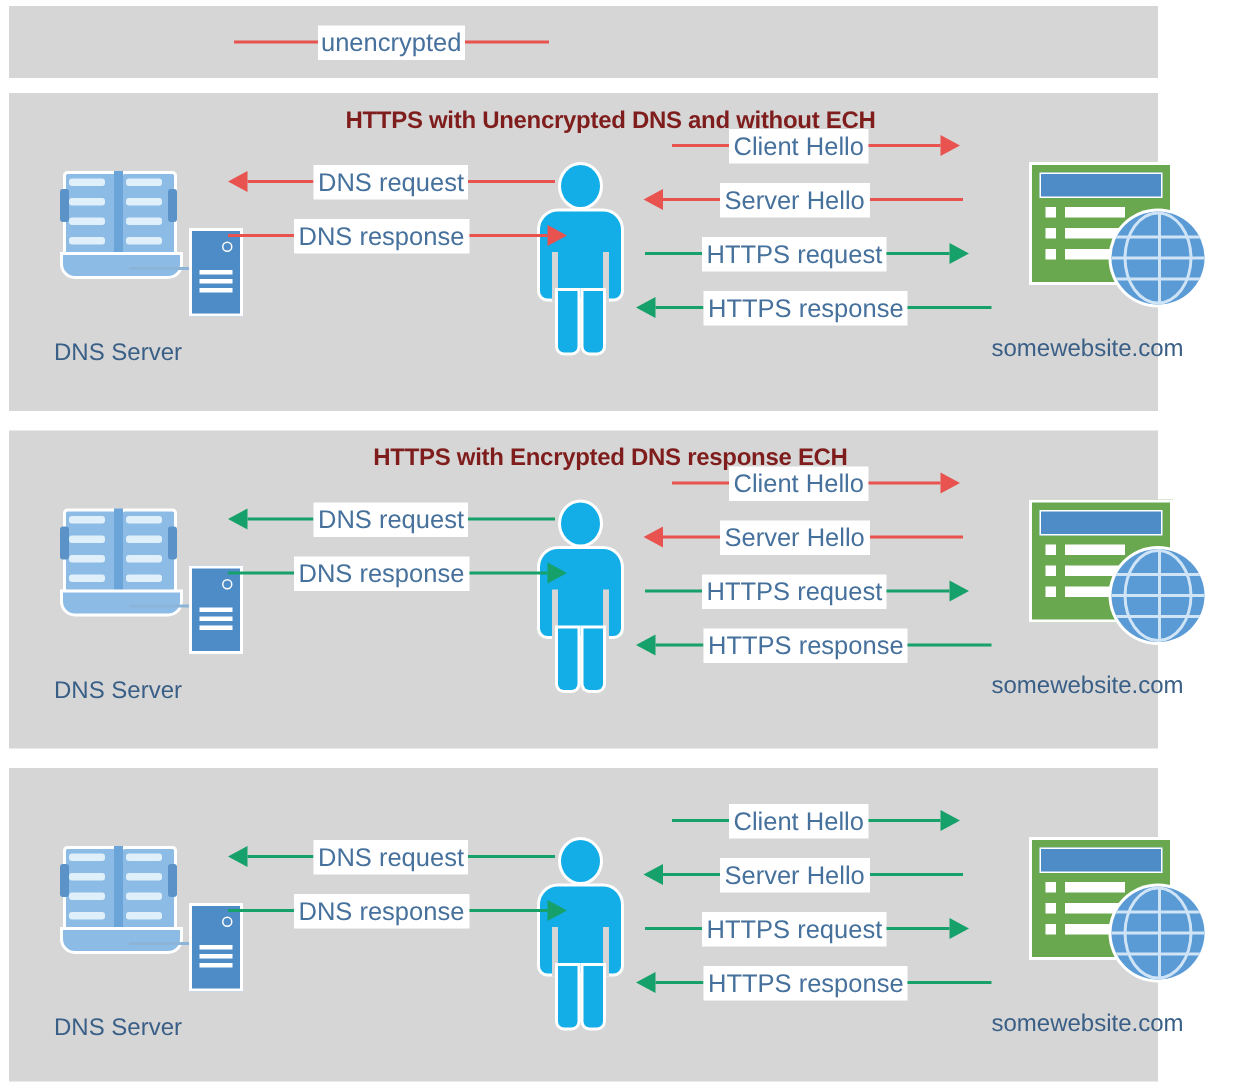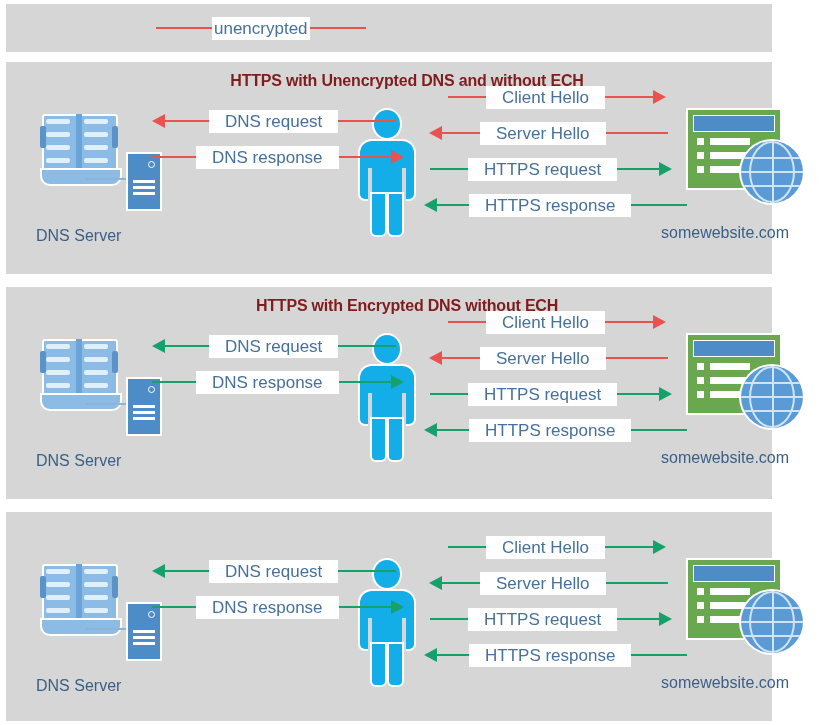--- a/index.html
+++ b/index.html
@@ -23,21 +23,21 @@
     letter-spacing:-0.2px;padding-left:36px;}
 
   
   .node-label{position:absolute;color:#3a5f86;font-size:16px;white-space:nowrap;}
   .dns-label{left:30px;}
   .site-label{left:655px;}
 
   
   .flow{position:absolute;display:flex;align-items:center;height:26px;}
   .seg{height:2px;}
-  .flow-label{background:#ffffff;color:#46719c;font-size:17px;line-height:23px;padding:0 16px;white-space:nowrap;}
+  .flow-label{background:#ffffff;color:#46719c;font-size:17px;line-height:23px;padding:0 3px;white-space:nowrap;}
   .head{width:0;height:0;border-top:7px solid transparent;border-bottom:7px solid transparent;}
   .head.right{border-left:13px solid currentColor;}
   .head.left{border-right:13px solid currentColor;}
 
   
   .person{position:absolute;width:62px;height:125px;}
   .p-head{position:absolute;left:18px;top:0;width:26px;height:28px;border-radius:50%;
     background:#13aee8;box-shadow:0 0 0 2px #ffffff;}
   .p-body{position:absolute;left:4px;top:31px;width:54px;height:58px;background:#13aee8;
     border-radius:12px 12px 5px 5px;box-shadow:0 0 0 2px #ffffff;}
@@ -180,21 +180,21 @@
         <div class="head right" style="color:#16a06a;"></div>
       </div>
       <div class="flow" style="left:418px;top:130px;">
         <div class="head left" style="color:#16a06a;"></div>
         <div class="seg" style="background:#16a06a;width:32px;"></div>
         <div class="flow-label">HTTPS response</div>
         <div class="seg" style="background:#16a06a;width:56px;"></div>
       </div>
     </div>
   <div class="panel" id="panel-1">
-      <div class="panel-title">HTTPS with Encrypted DNS without ECH</div>
+      <div class="panel-title">HTTPS with Encrypted DNS response ECH</div>
       <div class="dnsicon" style="left:34px;top:48px;">
         <div class="book">
           <div class="pg pgL"></div>
           <div class="pg pgR"></div>
           <div class="spine"></div>
           <div class="clipL"></div>
           <div class="clipR"></div>
           <div class="ln" style="left:6px;top:9px;width:24px;"></div>
           <div class="ln" style="left:44px;top:9px;width:24px;"></div>
           <div class="ln" style="left:6px;top:22px;width:24px;"></div>

